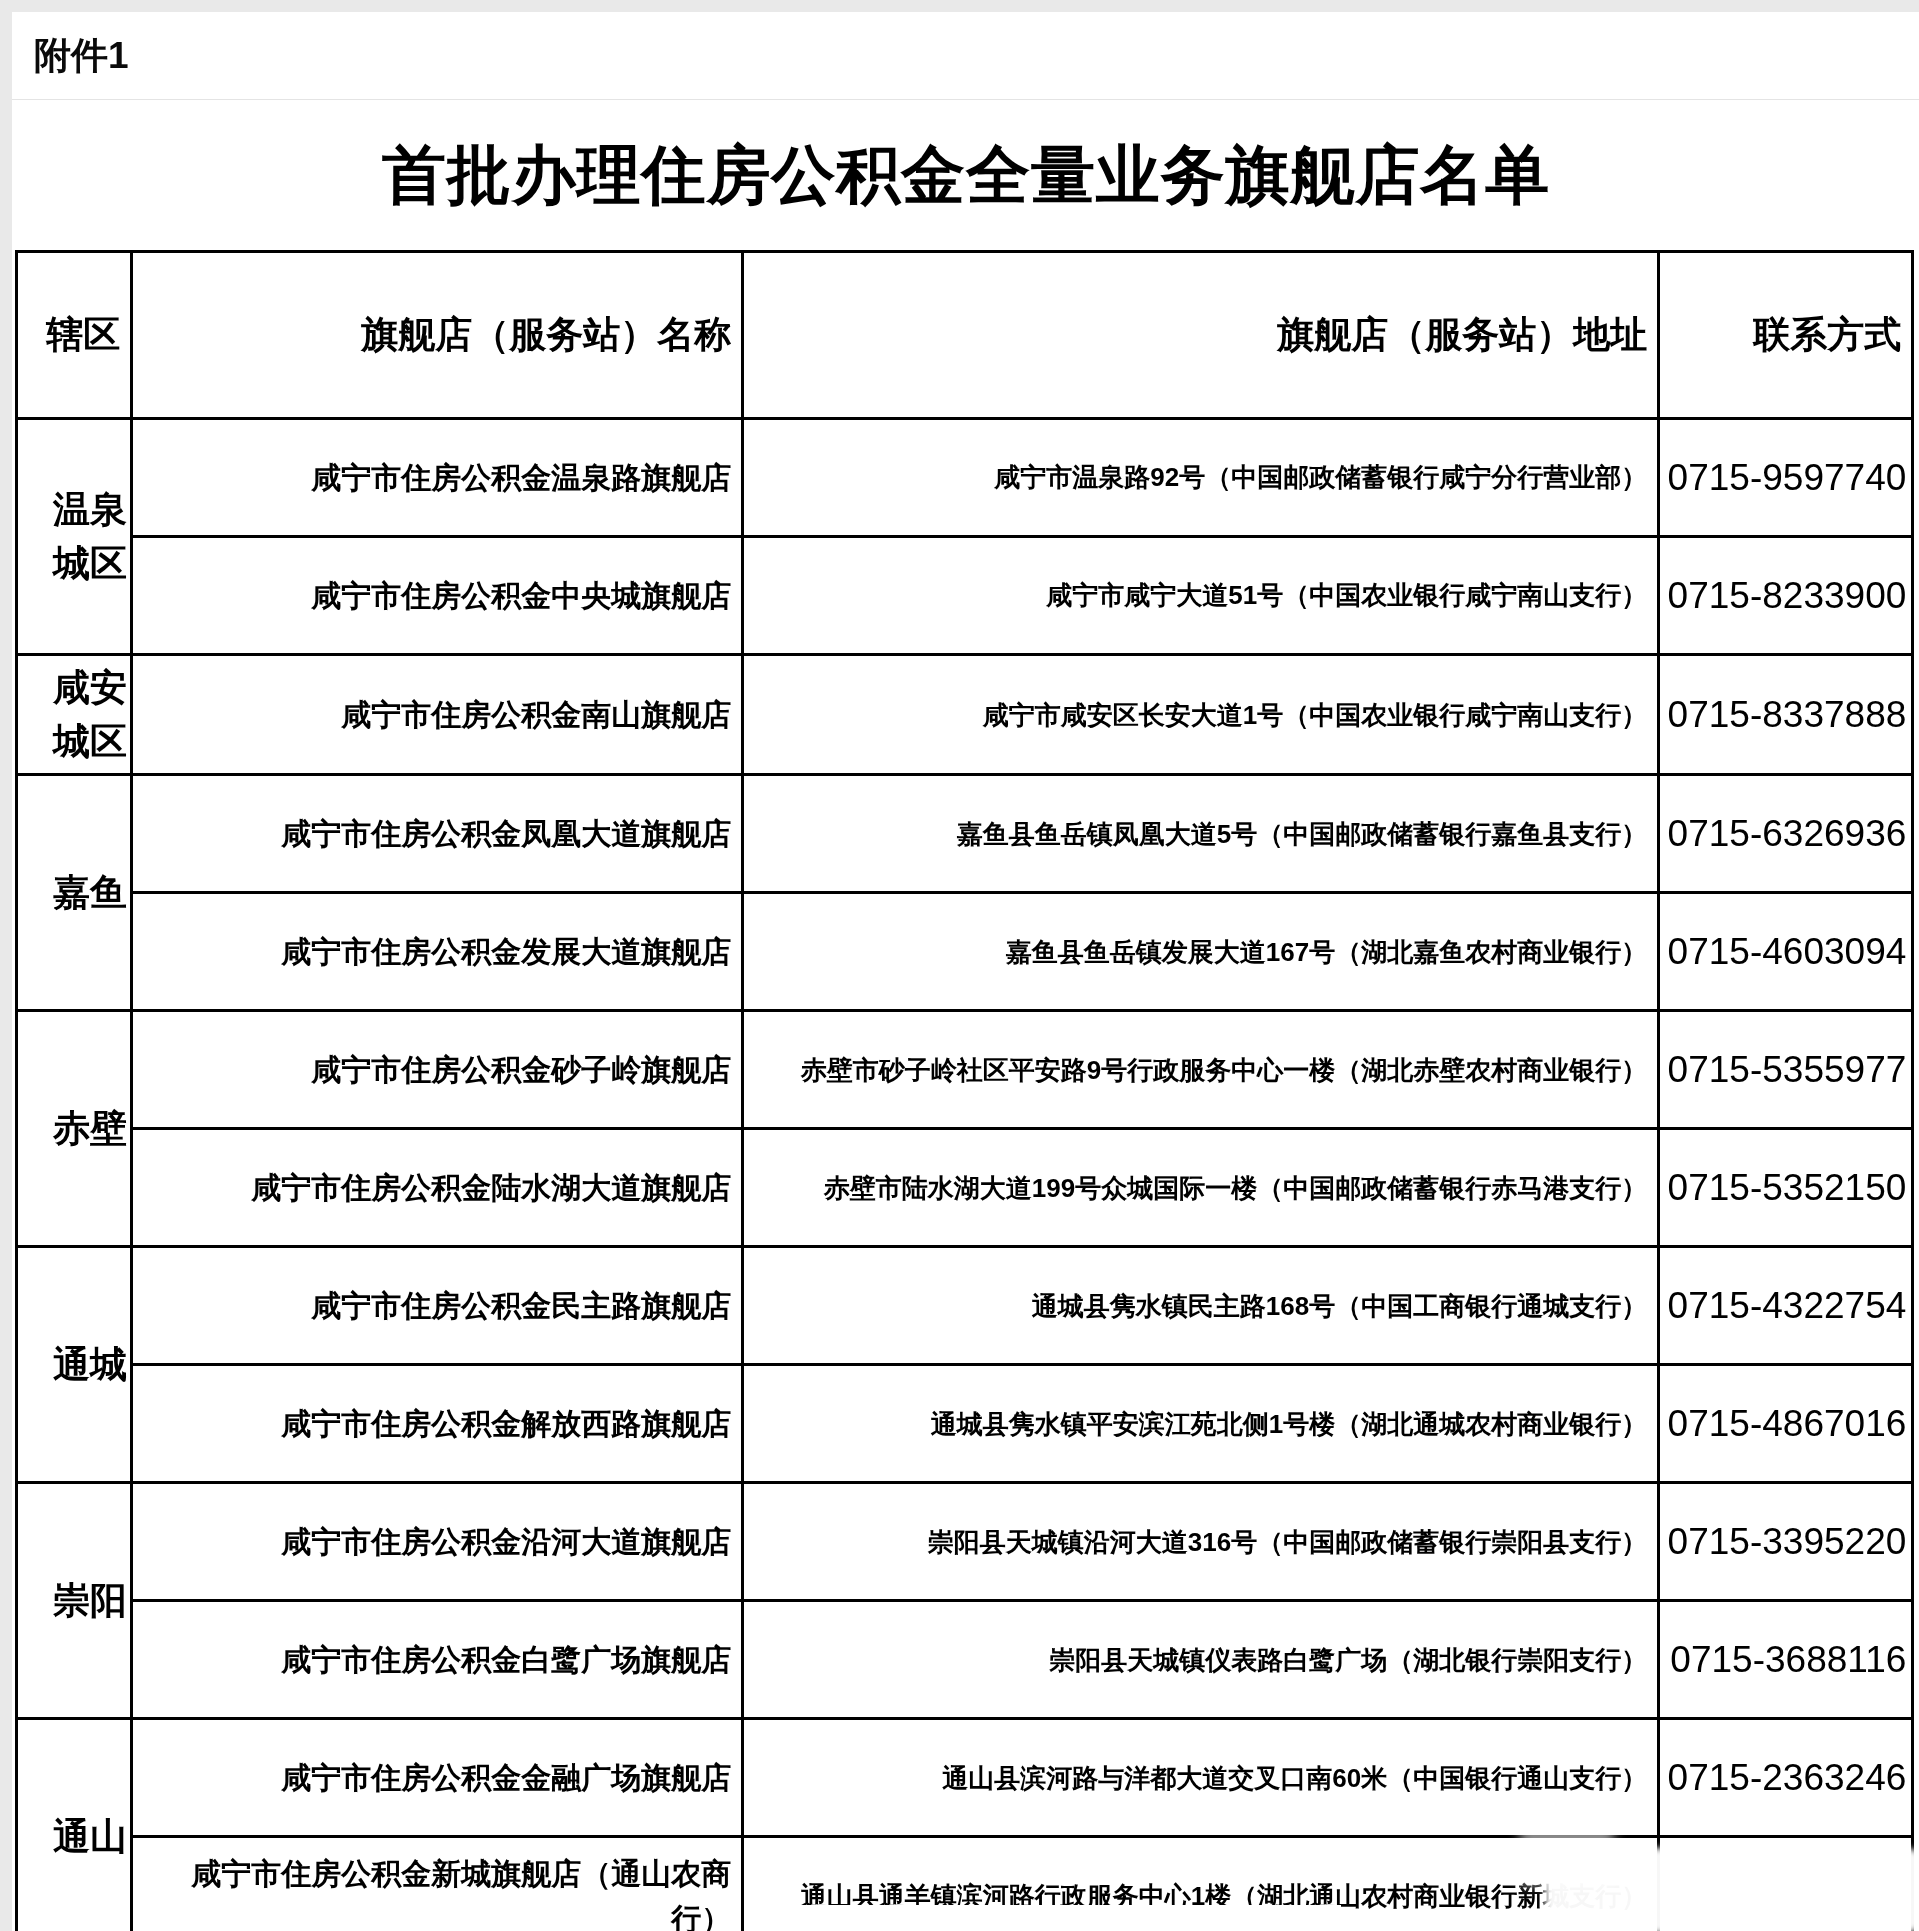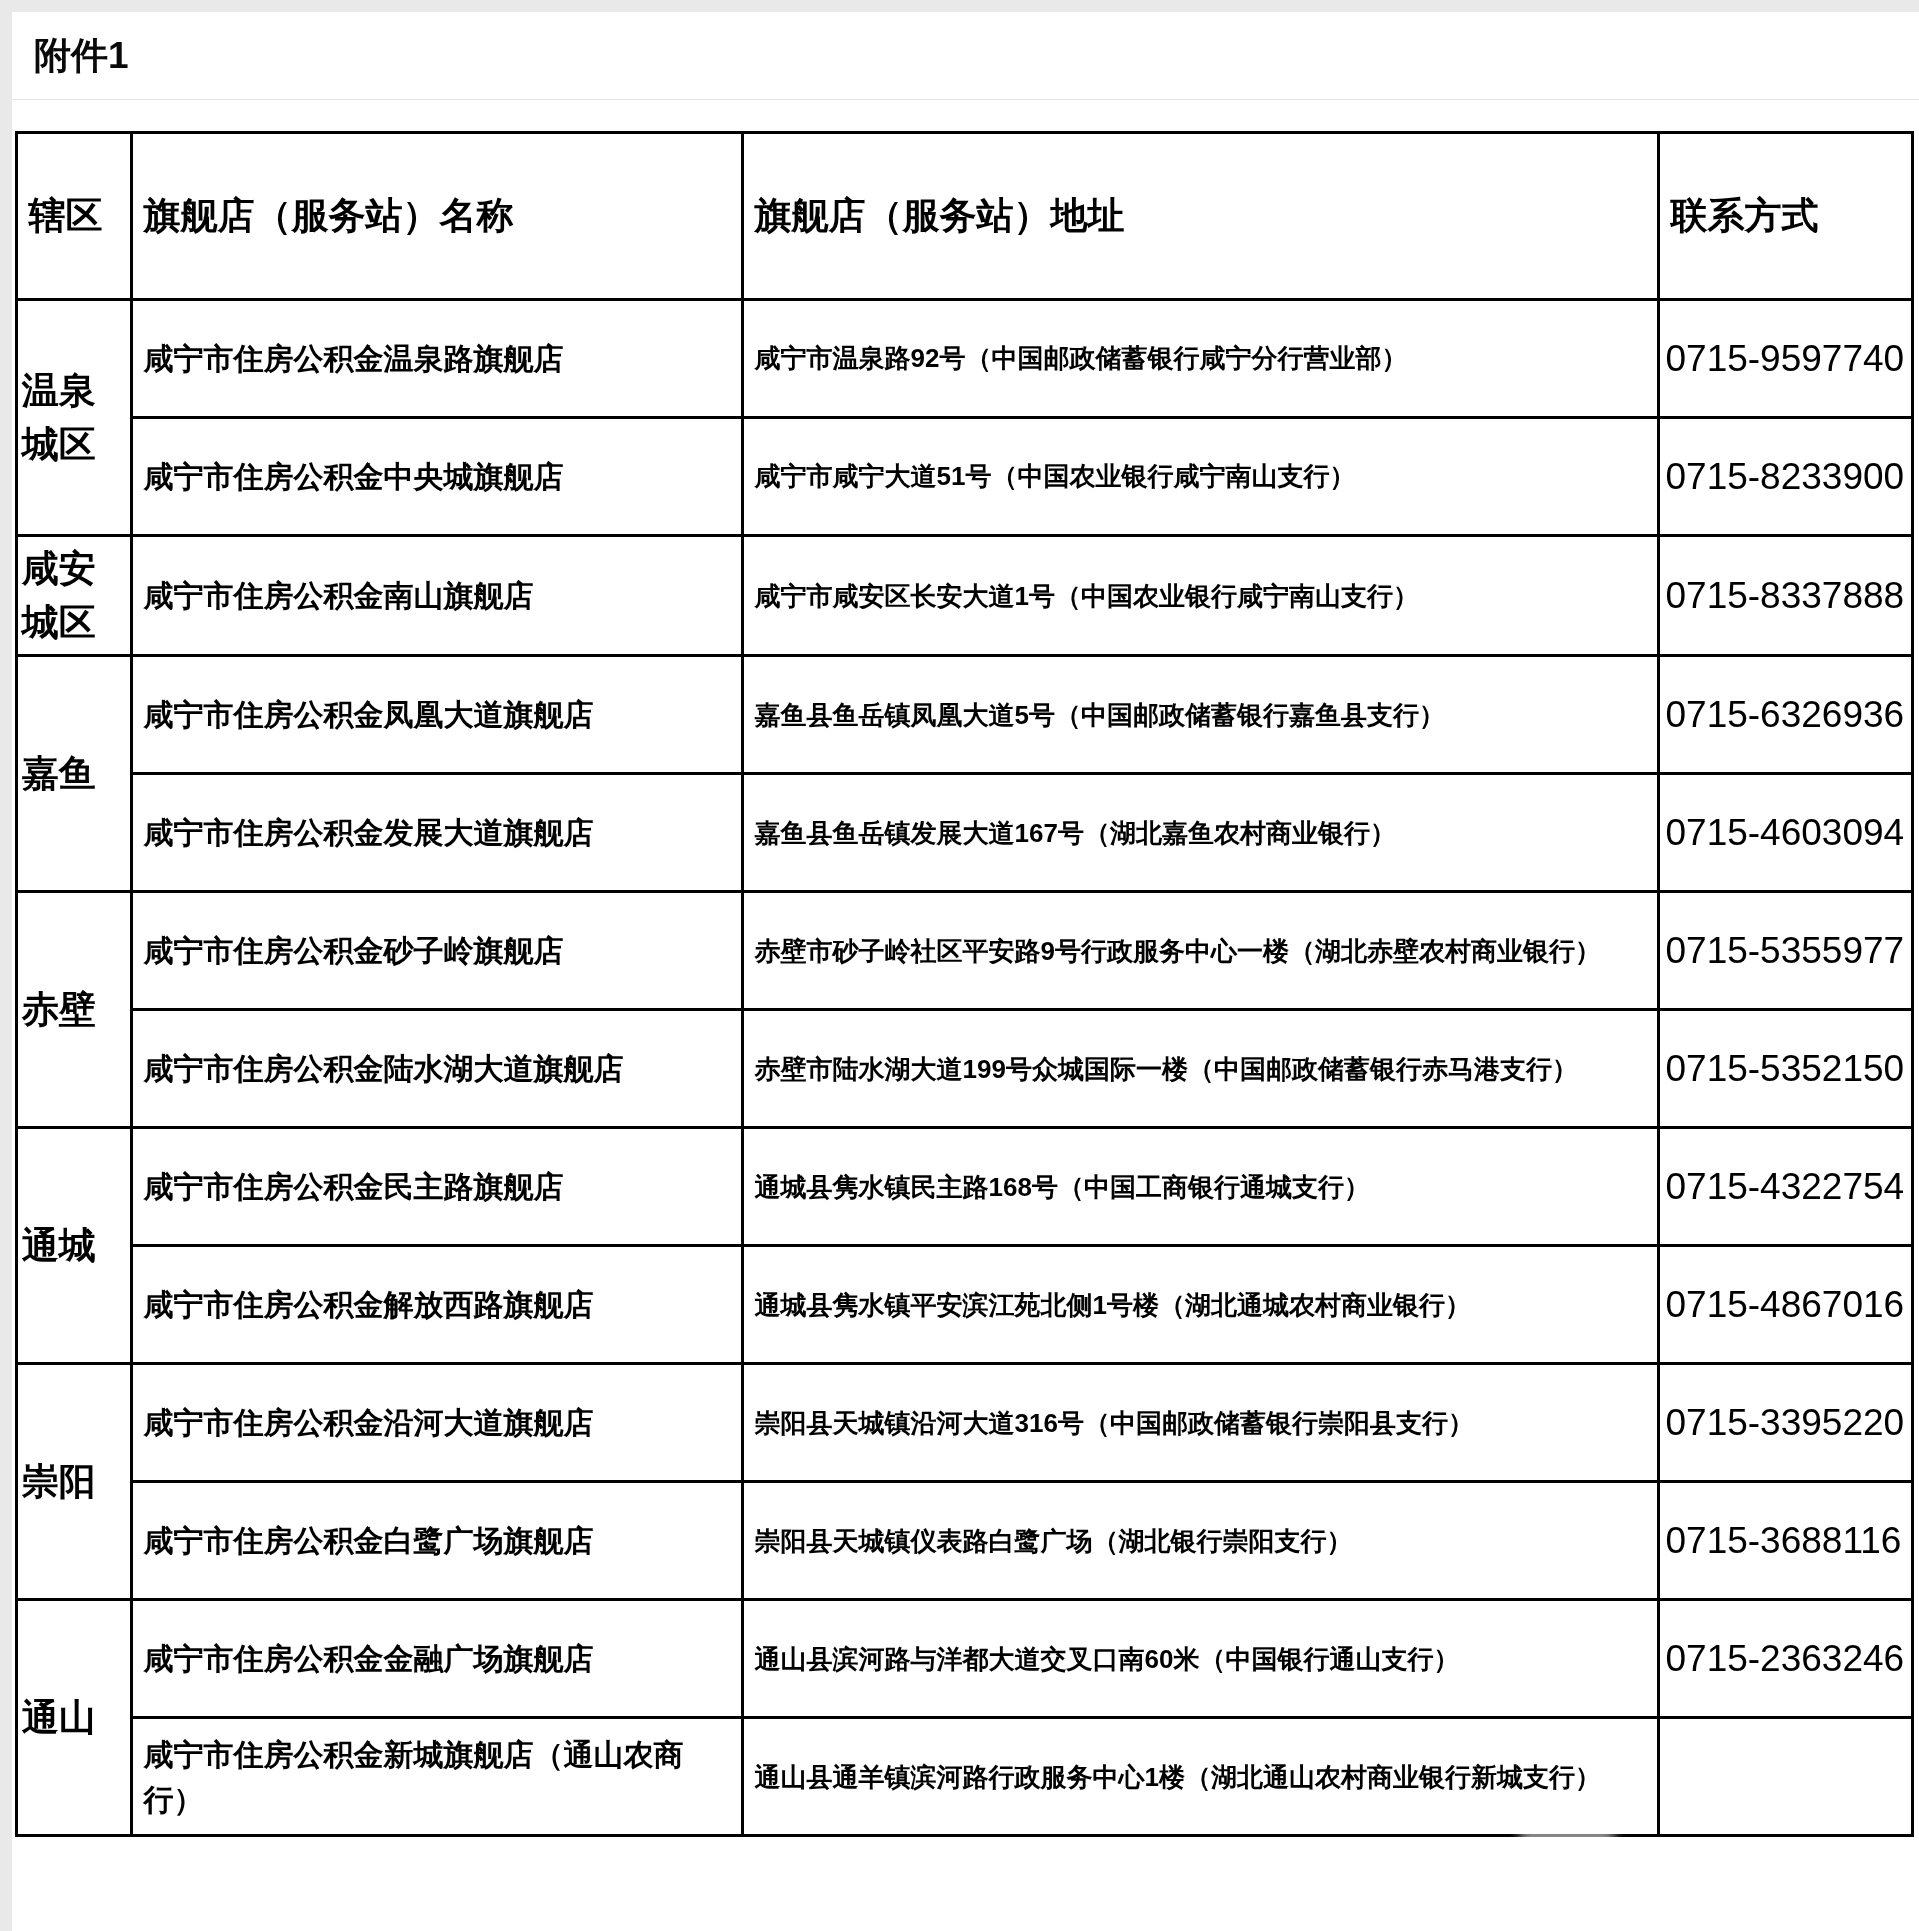--- a/index.html
+++ b/index.html
@@ -38,21 +38,21 @@
     color: #000;
   }
   table.store-table {
     border-collapse: collapse;
     table-layout: fixed;
     margin: 31px 0 0 3.4px;
     width: 1895px;
   }
   .store-table th, .store-table td {
     border: 3.4px solid #000;
-    text-align: left;
+    text-align: right;
     vertical-align: middle;
     font-weight: bold;
     padding: 5.1px 10.2px;
     overflow: hidden;
   }
   .store-table thead tr { height: 167px; }
   .store-table tbody tr { height: 118px; }
   .store-table th { font-size: 37px; }
   td.cell-district { font-size: 37px; line-height: 1.45; padding: 5.1px 3.4px; }
   td.cell-name    { font-size: 30px; line-height: 1.5; }
@@ -78,20 +78,21 @@
 </style>
 </head>
 <body>
 
 <div class="page">
 
   <div class="attachment-bar">
     <span class="attachment-label">附件1</span>
   </div>
 
+  <div class="doc-title">首批办理住房公积金全量业务旗舰店名单</div>
 
   <table class="store-table">
     <colgroup>
       <col style="width:115px">
       <col style="width:611px">
       <col style="width:916px">
       <col style="width:254px">
     </colgroup>
     <thead>
       <tr>

